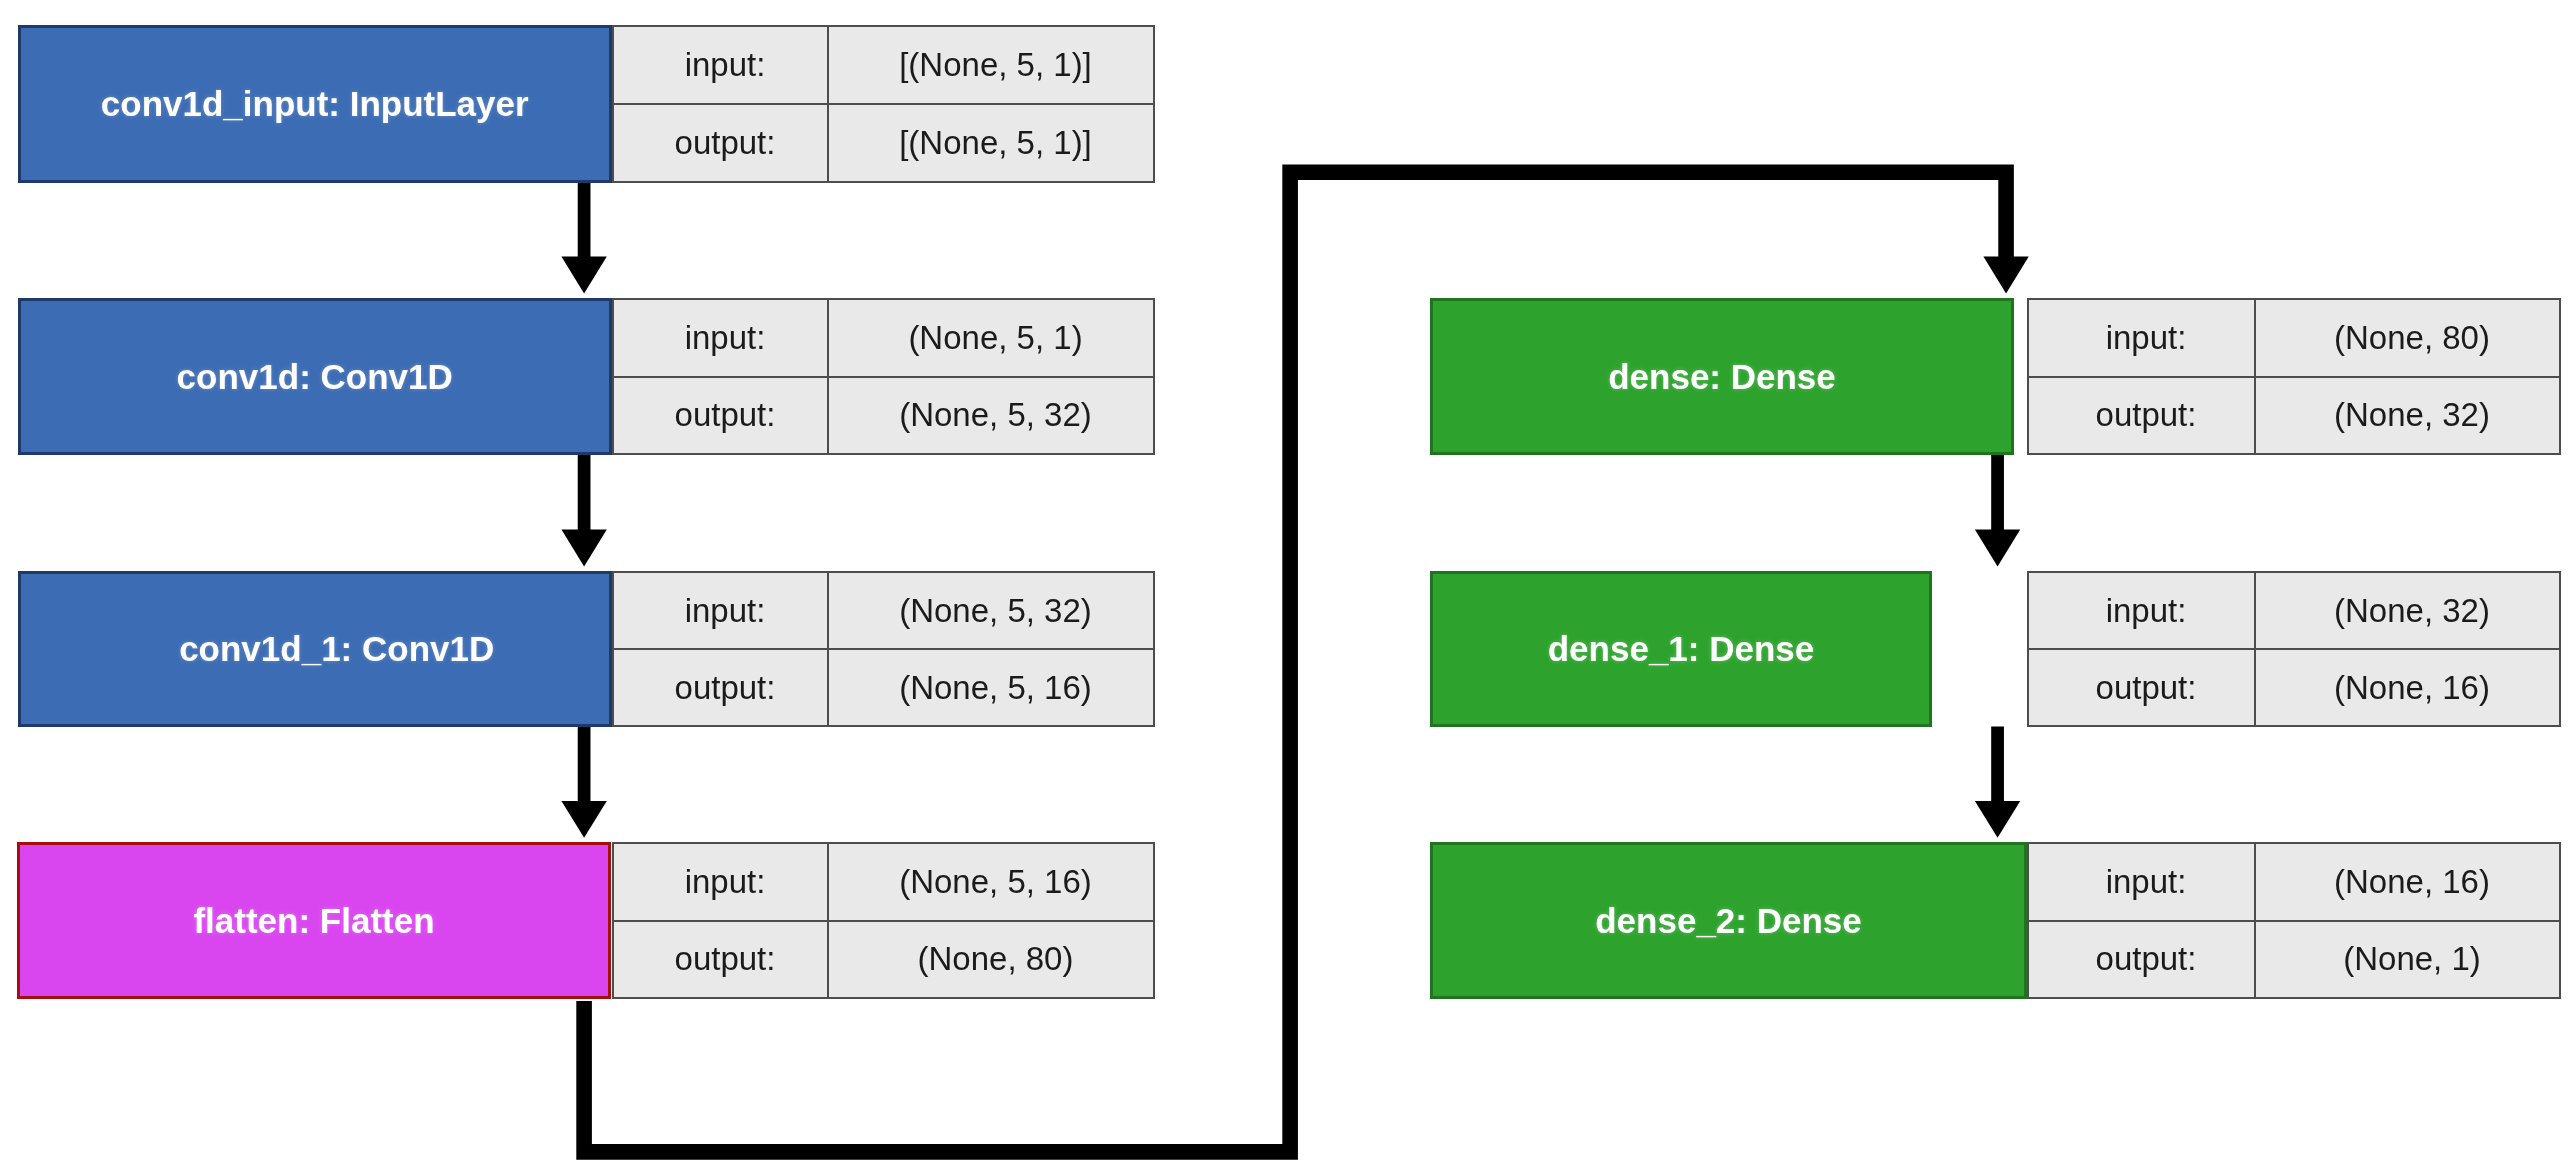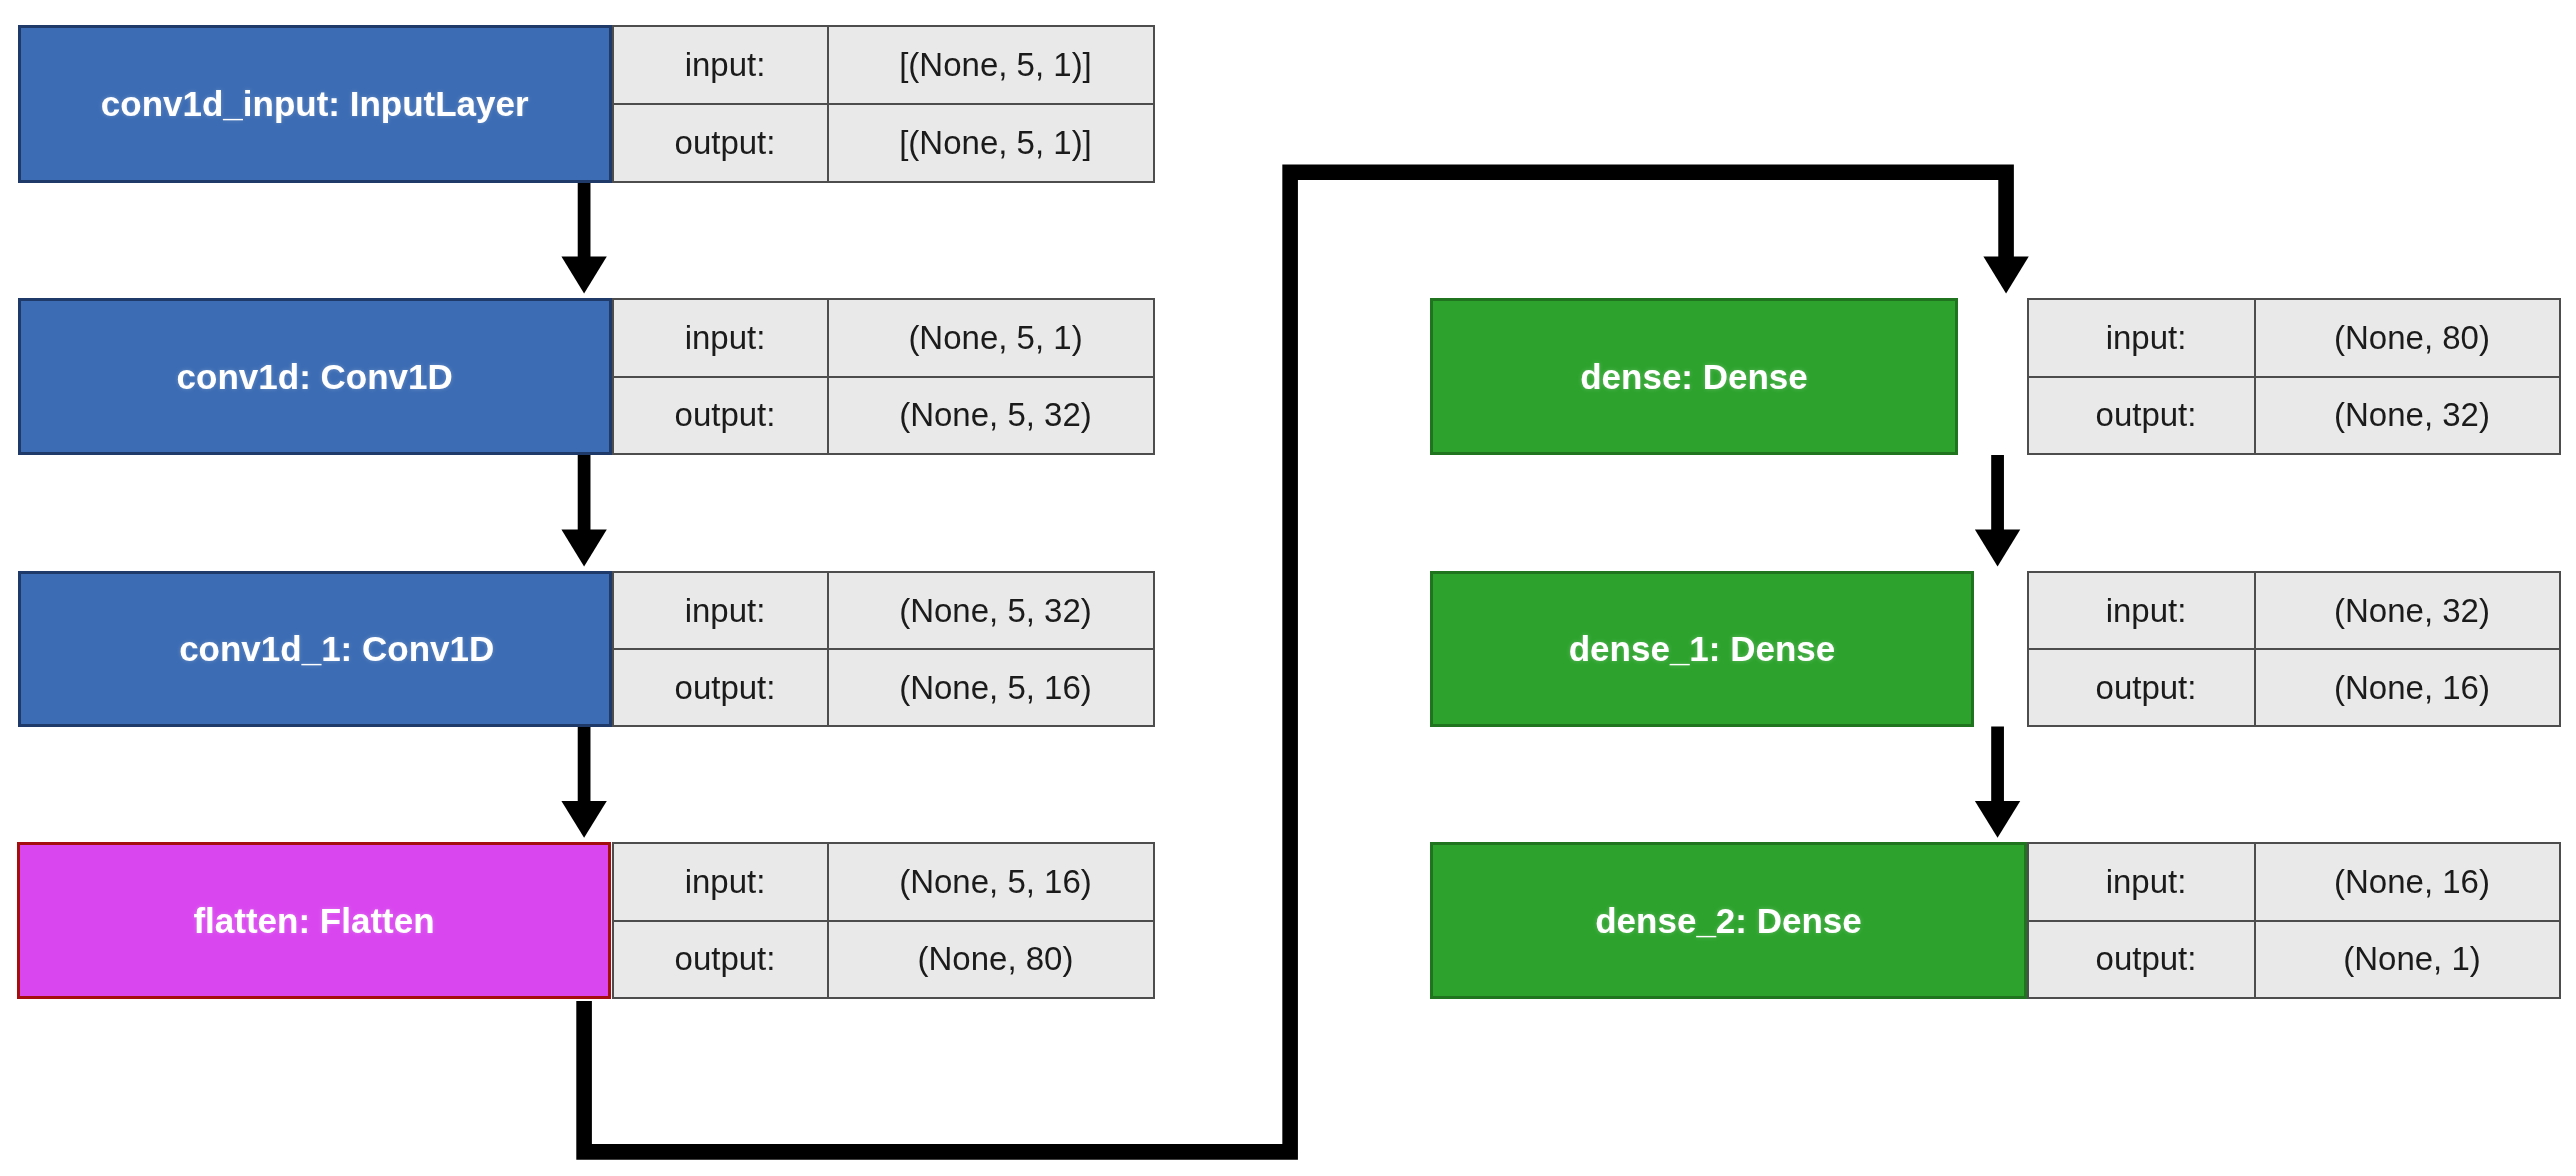--- a/index.html
+++ b/index.html
@@ -121,36 +121,36 @@
           <div class="cell lab" style="width: 215px;">input:</div>
           <div class="cell val">(None, 5, 16)</div>
         </div>
         <div class="trow">
           <div class="cell lab" style="width: 215px;">output:</div>
           <div class="cell val">(None, 80)</div>
         </div>
       </div>
     </div>
     <div class="node" style="top: 298px; height: 157px;">
-      <div class="block" style="left: 1430px; width: 528px; background: rgb(45, 163, 45); border-color: rgb(32, 116, 31);">
+      <div class="block" style="left: 1430px; width: 584px; background: rgb(45, 163, 45); border-color: rgb(32, 116, 31);">
         <span class="block-label">dense: Dense</span>
       </div>
       <div class="tbl" style="left: 2027px; width: 534px; background: rgb(233, 233, 233);">
         <div class="trow">
           <div class="cell lab" style="width: 227px;">input:</div>
           <div class="cell val">(None, 80)</div>
         </div>
         <div class="trow">
           <div class="cell lab" style="width: 227px;">output:</div>
           <div class="cell val">(None, 32)</div>
         </div>
       </div>
     </div>
     <div class="node" style="top: 571px; height: 156px;">
-      <div class="block" style="left: 1430px; width: 544px; background: rgb(45, 163, 45); border-color: rgb(32, 116, 31);">
+      <div class="block" style="left: 1430px; width: 502px; background: rgb(45, 163, 45); border-color: rgb(32, 116, 31);">
         <span class="block-label">dense_1: Dense</span>
       </div>
       <div class="tbl" style="left: 2027px; width: 534px; background: rgb(233, 233, 233);">
         <div class="trow">
           <div class="cell lab" style="width: 227px;">input:</div>
           <div class="cell val">(None, 32)</div>
         </div>
         <div class="trow">
           <div class="cell lab" style="width: 227px;">output:</div>
           <div class="cell val">(None, 16)</div>

